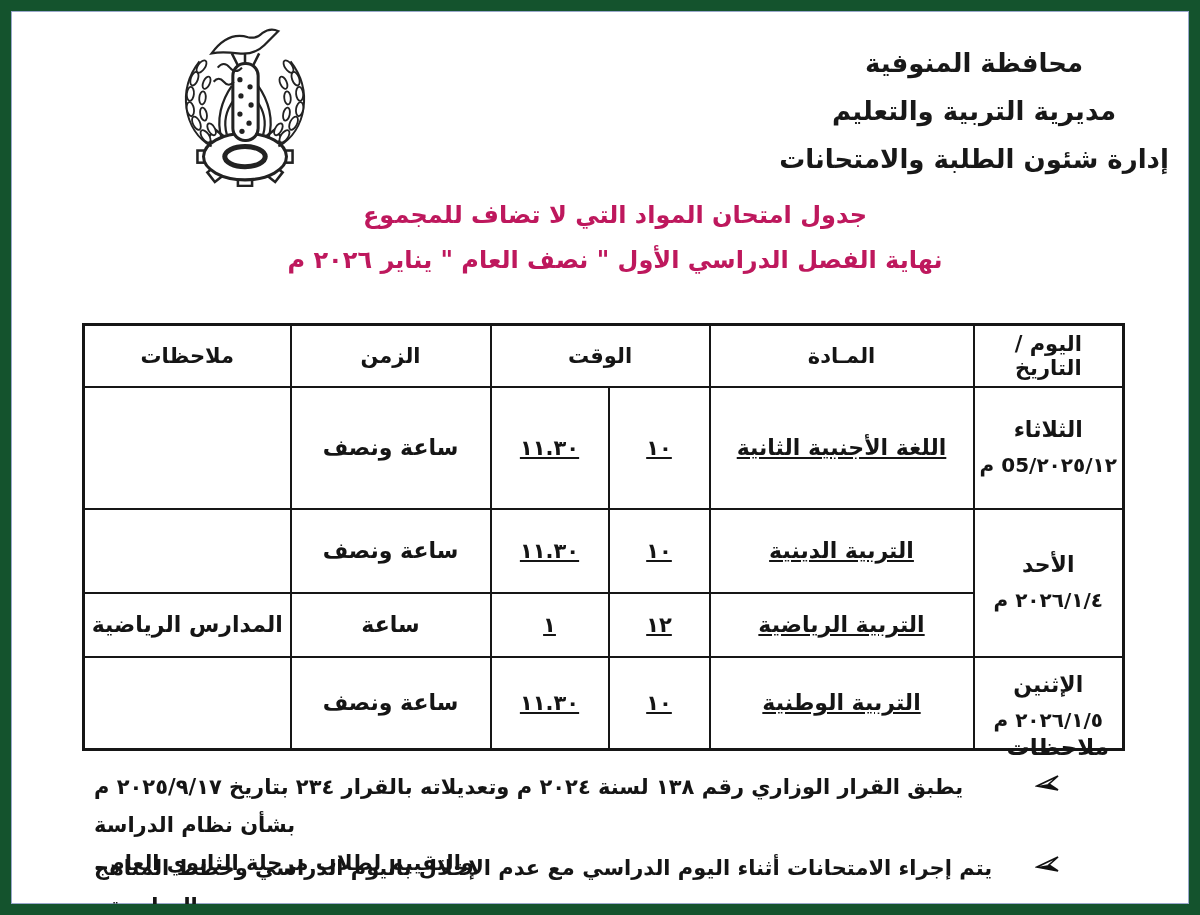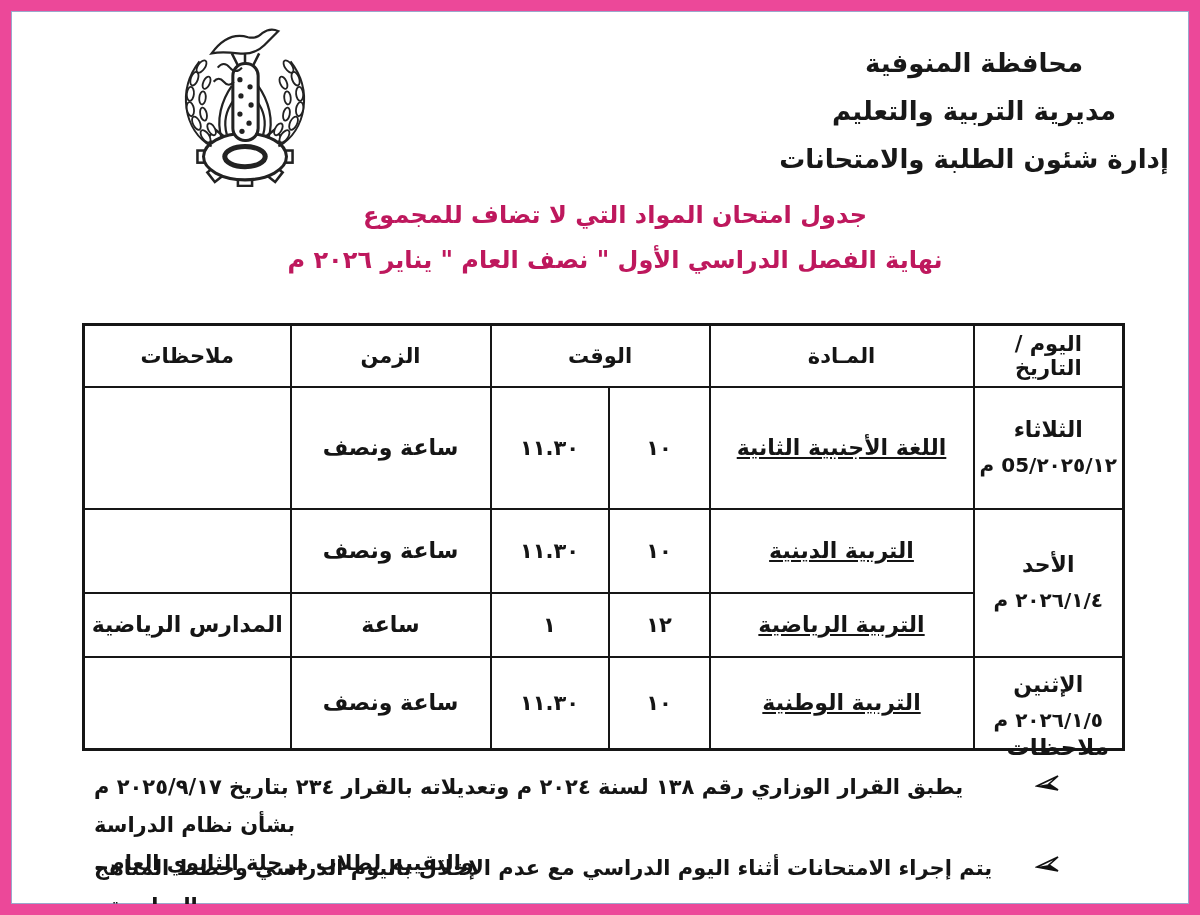--- a/index.html
+++ b/index.html
@@ -2,21 +2,21 @@
 <html lang="ar" dir="rtl"><head>
 <meta charset="utf-8">
 <style>
   html,body { margin:0; padding:0; background:#e8e8e8; }
   .page, .page * { box-sizing:border-box; }
   .page {
     position:relative;
     width:1200px; height:915px;
     margin:0 auto;
     background:#ffffff;
-    border:11px solid #ec4899;
+    border:11px solid #14532d;
     box-shadow: inset 0 0 0 1px #9aa8cc;
     font-family:"DejaVu Sans", sans-serif;
     font-weight:bold;
     color:#151515;
     direction:rtl;
     overflow:hidden;
     padding-left:16px;
   }
   
   .emblem { position:absolute; left:148px; top:12px; width:172px; height:164px; }
@@ -26,21 +26,21 @@
   .title-block { position:absolute; left:104px; top:182px; width:1000px; text-align:center; font-size:24px; line-height:45px; color:#be185d; }
   
   table.exam { position:absolute; left:71px; top:312px; width:1040px; border-collapse:collapse; table-layout:fixed; direction:rtl; border:3px solid #161616; }
   table.exam th, table.exam td { border:2.4px solid #161616; text-align:center; vertical-align:middle; padding:0 4px; background:#fff; }
   table.exam thead tr { height:62px; }
   tr.r1 { height:122px; } tr.r2 { height:84px; } tr.r3 { height:64px; } tr.r4 { height:93px; }
   th.hdr { font-size:21px; }
   .day-name { font-size:22px; line-height:30px; }
   .day-date { font-size:20px; line-height:30px; margin-top:5px; }
   .subject-cell { font-size:22px;text-decoration:underline; }
-  .time-cell { font-size:21px; }
+  .time-cell { font-size:21px;text-decoration:underline; }
   .duration-cell { font-size:22px; }
   .note-cell { font-size:22px; }
   
   .fn-heading { position:absolute; top:723px; right:80px; font-size:23px; }
   .fn-item { position:absolute; right:130px; width:965px; display:flex; direction:rtl; gap:14px; align-items:flex-start; font-size:21px; line-height:38px; }
   .fn-item .arrow { flex:0 0 auto; margin-top:6px; }
   .fn-item .fn-text { flex:1 1 auto; text-align:left; }
   .fn-line2 { padding-right:112px; }
   .fn1 { top:757px; }
   .fn2 { top:838px; }

